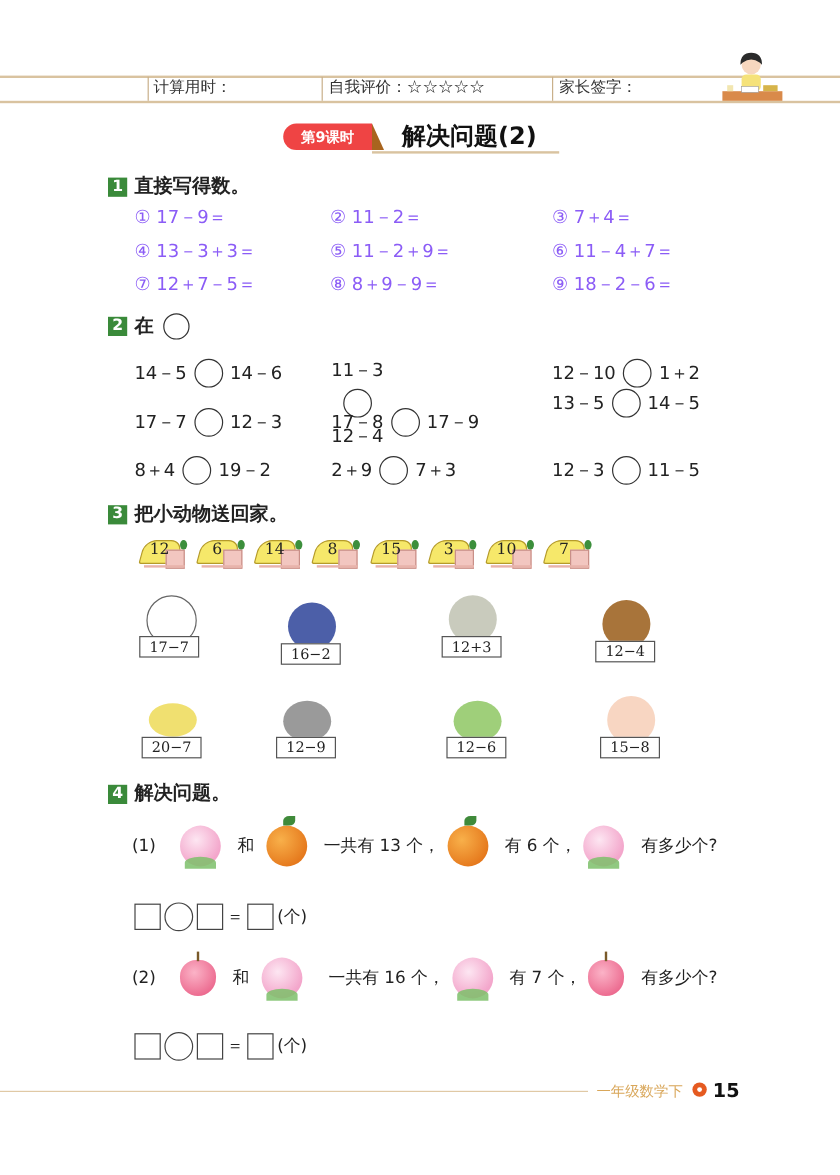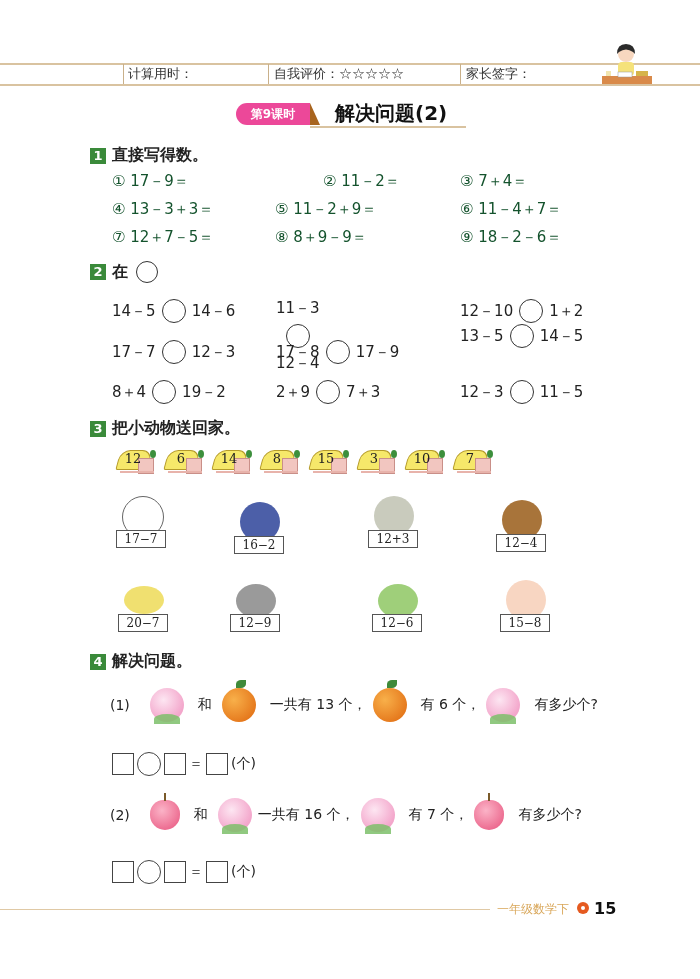--- a/index.html
+++ b/index.html
@@ -3,30 +3,30 @@
 <meta charset="utf-8">
 <style>
   html,body{margin:0;padding:0;background:#fff;}
   body{width:700px;height:979px;position:relative;overflow:hidden;font-family:"DejaVu Sans",sans-serif;color:#222;}
   
   .hdr-line{position:absolute;left:0;width:700px;height:2px;background:#d9c3a0;}
   .hdr-cell{position:absolute;top:65px;height:18px;font-family:"DejaVu Serif",serif;font-size:13px;line-height:18px;color:#333;}
   .hdr-div{position:absolute;top:64px;width:1px;height:20px;background:#c9b08a;}
   .girl{position:absolute;left:600px;top:42px;width:54px;height:46px;}
   
-  .lesson-pill{position:absolute;left:236px;top:103px;width:74px;height:22px;background:#ec4899;border-radius:11px 0 0 11px;color:#fff;font-size:12px;font-weight:bold;line-height:22px;text-align:center;}
+  .lesson-pill{position:absolute;left:236px;top:103px;width:74px;height:22px;background:#ef4444;border-radius:11px 0 0 11px;color:#fff;font-size:12px;font-weight:bold;line-height:22px;text-align:center;}
   .lesson-pill:after{content:"";position:absolute;right:-10px;top:0;border-left:10px solid #a8641e;border-top:22px solid transparent;}
   .lesson-title{position:absolute;left:335px;top:100px;font-size:20px;font-weight:bold;color:#111;}
   .lesson-ul{position:absolute;left:310px;top:126px;width:156px;height:2px;background:#d9c3a0;}
   
   .sec{position:absolute;left:90px;font-size:16px;font-weight:bold;color:#222;display:flex;align-items:center;gap:6px;}
   .badge{display:inline-block;width:16px;height:16px;background:#3a8a3a;color:#fff;font-size:13px;font-weight:bold;line-height:16px;text-align:center;}
   .mini-circ{display:inline-block;width:20px;height:20px;border:1.5px solid #333;border-radius:50%;vertical-align:middle;margin:0 2px;}
   
-  .prob{position:absolute;font-size:15px;color:#14532d;white-space:nowrap;}
+  .prob{position:absolute;font-size:15px;color:#8b5cf6;white-space:nowrap;}
   .cmp{position:absolute;font-size:15px;color:#222;display:flex;align-items:center;gap:6px;white-space:nowrap;}
   .cmp .circ{width:22px;height:22px;border:1.5px solid #333;border-radius:50%;display:inline-block;}
   
   .house{position:absolute;top:448px;width:40px;height:26px;}
   .house .roof{position:absolute;left:2px;top:2px;width:30px;height:18px;background:#f6e86a;border:1px solid #b59b2a;border-radius:10px 10px 2px 2px;transform:skewX(-15deg);}
   .house .wall{position:absolute;left:22px;top:10px;width:14px;height:14px;background:#f2c6c0;border:1px solid #c98f88;}
   .house .tree{position:absolute;left:34px;top:2px;width:6px;height:8px;background:#3c8f3c;border-radius:50%;}
   .house .num{position:absolute;left:4px;top:3px;width:26px;font-family:"DejaVu Serif",serif;font-size:13px;text-align:center;color:#222;}
   .house .base{position:absolute;left:4px;top:23px;width:34px;height:2px;background:#e8b3ab;}
   
@@ -75,21 +75,21 @@
 
 <div class="lesson-pill">第9课时</div>
 <div class="lesson-title">解决问题(2)</div>
 <div class="lesson-ul"></div>
 
 <div class="sec" style="top:145px;">
   <span class="badge">1</span>
   <span>直接写得数。</span>
 </div>
 <div class="prob" style="left:112px;top:172px;">① 17－9＝</div>
-<div class="prob" style="left:275px;top:172px;margin-left:48px;">② 11－2＝</div>
+<div class="prob" style="left:275px;top:172px;">② 11－2＝</div>
 <div class="prob" style="left:460px;top:172px;">③ 7＋4＝</div>
 <div class="prob" style="left:112px;top:200px;">④ 13－3＋3＝</div>
 <div class="prob" style="left:275px;top:200px;">⑤ 11－2＋9＝</div>
 <div class="prob" style="left:460px;top:200px;">⑥ 11－4＋7＝</div>
 <div class="prob" style="left:112px;top:228px;">⑦ 12＋7－5＝</div>
 <div class="prob" style="left:275px;top:228px;">⑧ 8＋9－9＝</div>
 <div class="prob" style="left:460px;top:228px;">⑨ 18－2－6＝</div>
 
 <div class="sec" style="top:261px;">
   <span class="badge">2</span>
@@ -262,21 +262,21 @@
   <span>＝</span>
   <span class="sq"></span>
   <span>(个)</span>
 </div>
 
 <div class="q-line" style="top:798px;">
   <span>(2)</span>
   <span class="fruit apple" style="margin-left:14px;"></span>
   <span style="margin-left:8px;">和</span>
   <span class="fruit peach" style="margin-left:4px;"></span>
-  <span style="margin-left:0;text-align:right;">一共有 16 个，</span>
+  <span style="margin-left:16px;text-align:right;">一共有 16 个，</span>
   <span class="fruit peach"></span>
   <span style="margin-left:8px;">有 7 个，</span>
   <span class="fruit apple"></span>
   <span style="margin-left:8px;">有多少个?</span>
 </div>
 <div class="eq" style="top:860px;">
   <span class="sq"></span>
   <span class="circ"></span>
   <span class="sq"></span>
   <span>＝</span>

